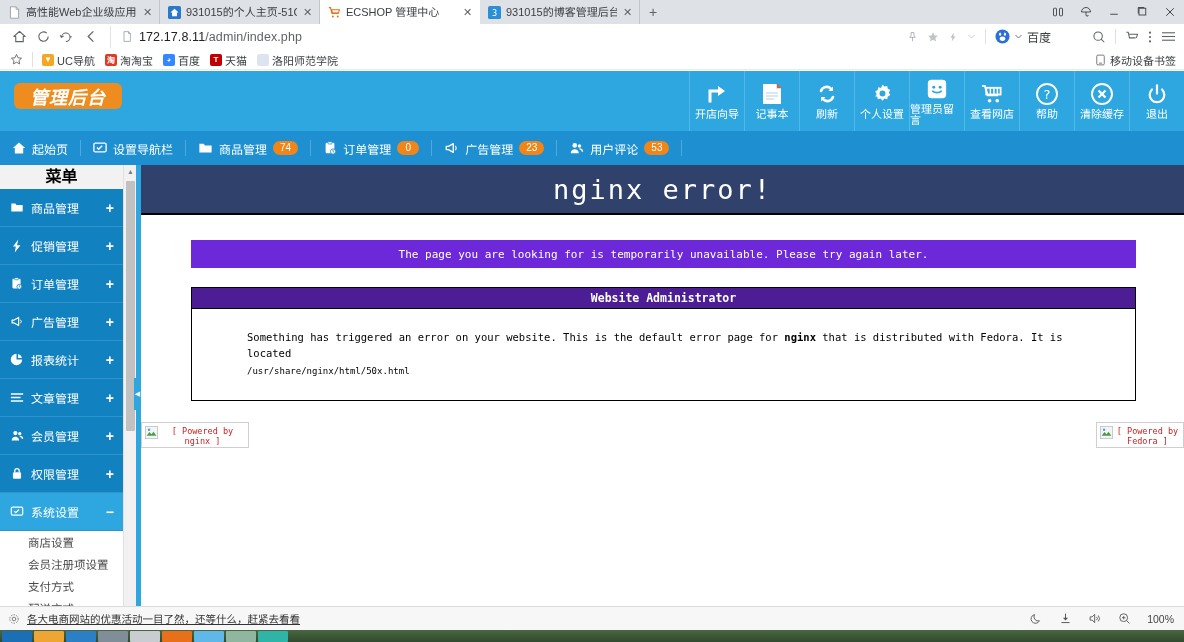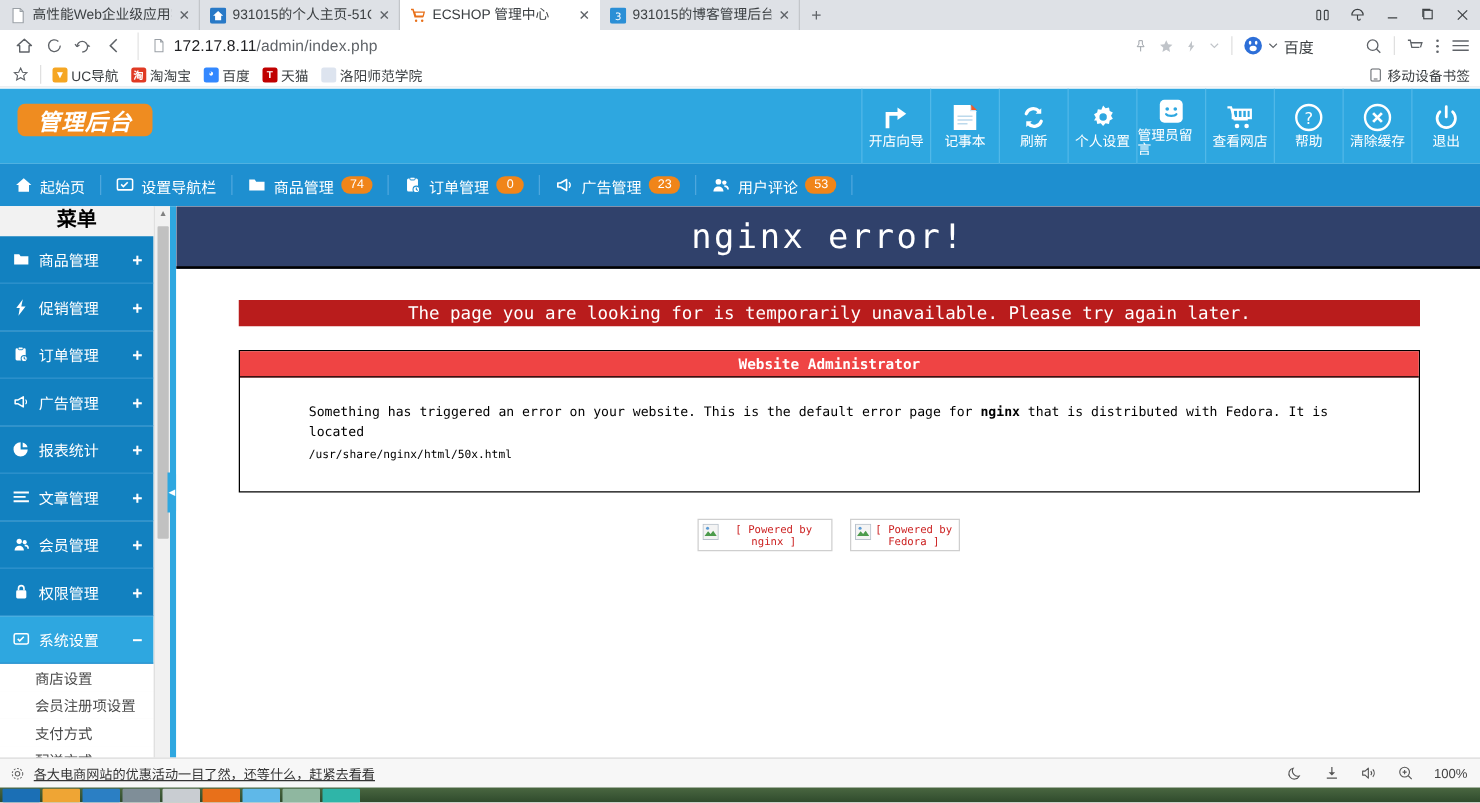--- a/index.html
+++ b/index.html
@@ -169,40 +169,40 @@
   }
   .ng-header {
     height: 50px; background: #30416b; border-bottom: 2px solid #000;
     display: flex; align-items: center; justify-content: center;
   }
   .ng-header h1 {
     color: #ffffff; font-size: 27px; font-weight: normal;
     font-family: "DejaVu Sans Mono", monospace; letter-spacing: 2px;
   }
   .ng-alert {
-    margin: 25px 48px 0 50px; background: #b91c1c; color: #ffffff;
-    height: 21px; display: flex; align-items: center; justify-content: center;
-    font-size: 14px;
+    margin: 25px 48px 0 50px; background: #6d28d9; color: #ffffff;
+    height: 28px; display: flex; align-items: center; justify-content: center;
+    font-size: 11px;
   }
   .ng-panel {
     margin: 19px 48px 0 50px; border: 1px solid #000;
   }
   .ng-panel-head {
-    background: #ef4444; color: #ffffff; text-align: center;
+    background: #4c1d95; color: #ffffff; text-align: center;
     font-size: 11.5px; font-weight: bold; height: 21px;
     display: flex; align-items: center; justify-content: center;
     border-bottom: 1px solid #000;
   }
   .ng-panel-body { padding: 20px 22px 22px 55px; }
   .ng-panel-body p { font-size: 10.5px; color: #000; line-height: 1.55; }
   .ng-panel-body p + p { margin-top: 16px; }
   .ng-panel-body b { font-weight: bold; }
   .ng-panel-body .small { font-size: 9px; }
   .ng-badges {
-    margin-top: 21px; display: flex; justify-content: center; gap: 14px;
+    margin-top: 21px; display: flex; justify-content: space-between; gap: 14px;
   }
   .broken-img {
     border: 1px solid #cfcfcf; background: #ffffff;
     display: flex; align-items: flex-start; gap: 3px;
     padding: 3px 4px 2px 3px; height: 26px; overflow: hidden;
   }
   .broken-img .bi-glyph { flex: 0 0 13px; }
   .broken-img .bi-alt {
     font-size: 8.5px; color: #cc2222;
     font-family: "DejaVu Sans Mono", monospace;

